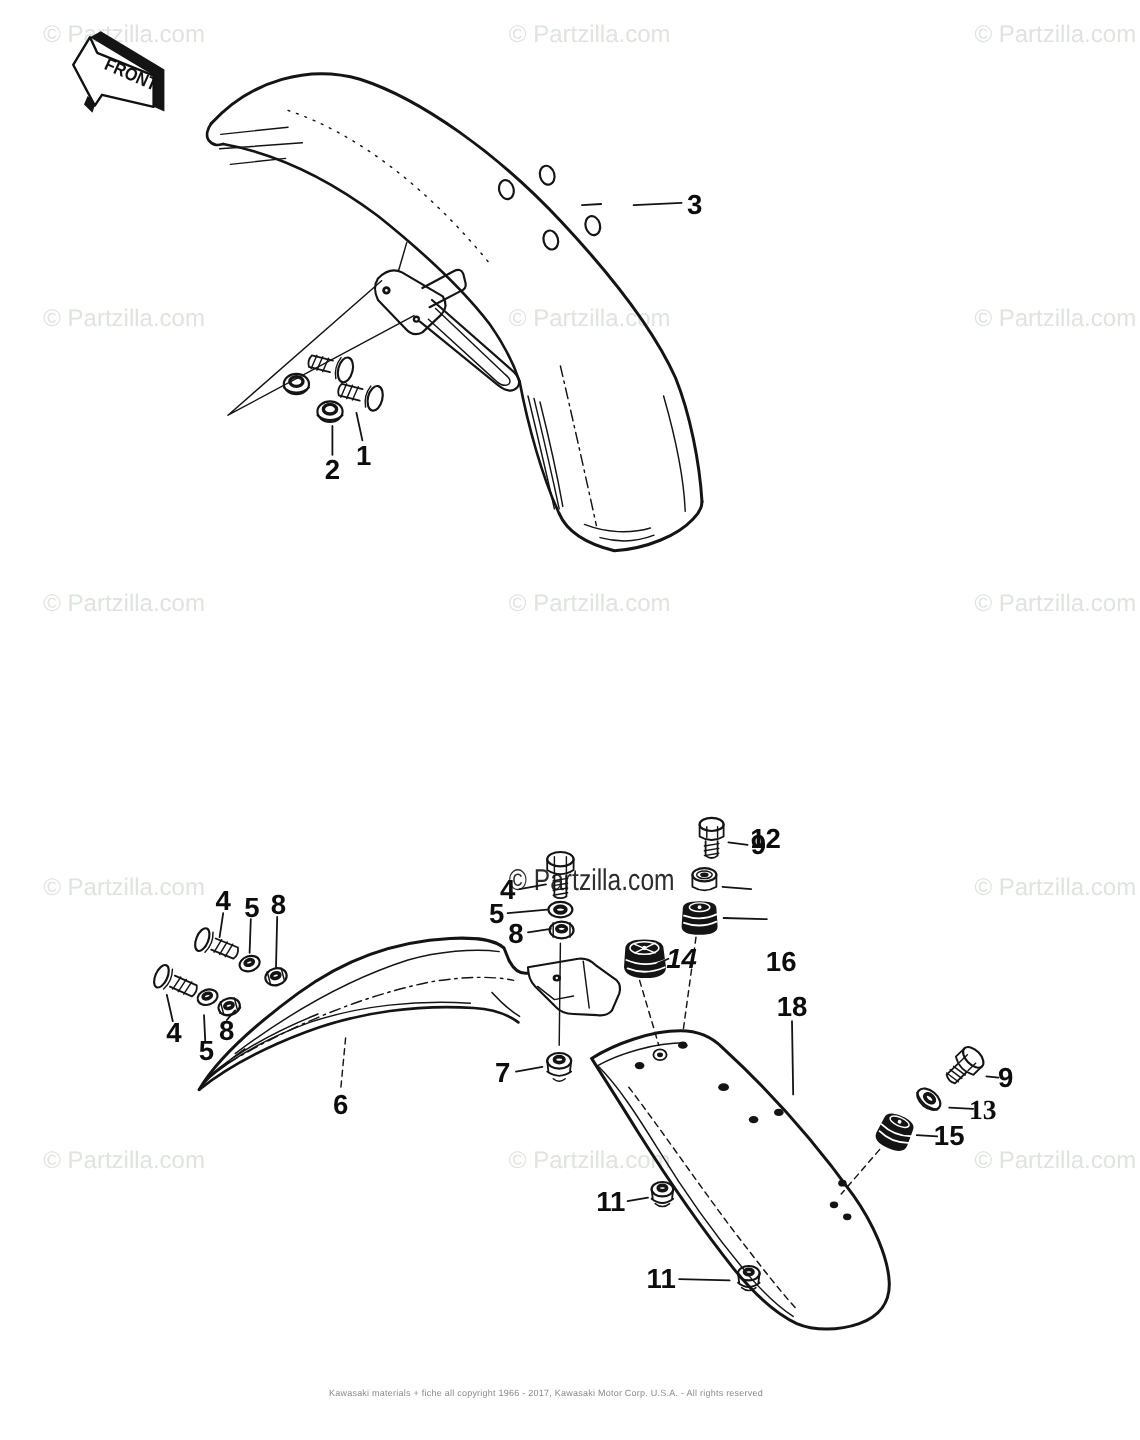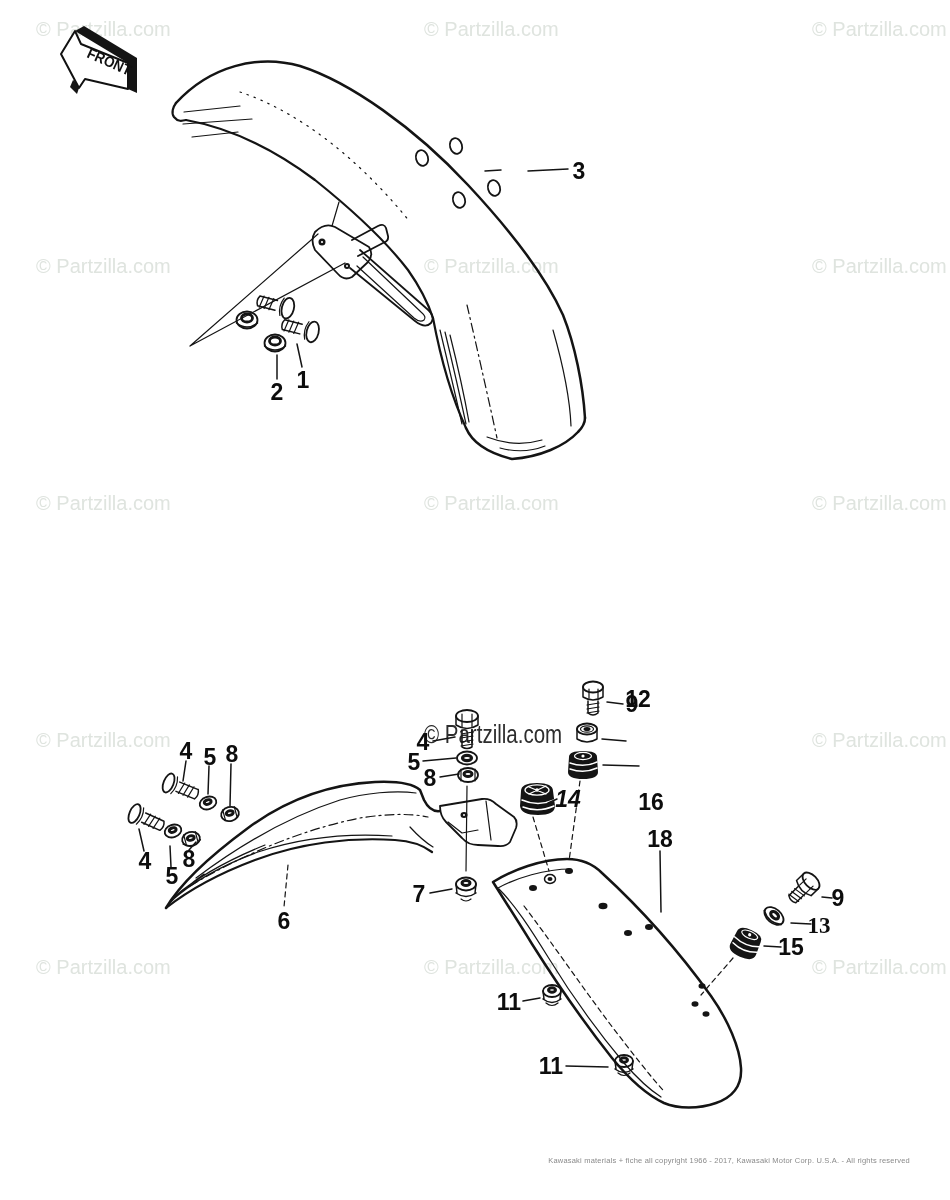--- a/index.html
+++ b/index.html
@@ -7,21 +7,21 @@
        font-family:"Liberation Sans",sans-serif;}
   #stage{position:absolute;inset:0;width:950px;height:1200px;}
   svg{position:absolute;left:0;top:0;}
   .wm{position:absolute;white-space:nowrap;font-family:"Liberation Sans",sans-serif;
       pointer-events:none;user-select:none;}
   .wm.light{font-size:20px;letter-spacing:0px;}
   .wm.dark{font-size:25px;transform:scaleX(.82);transform-origin:left top;}
   .callout{position:absolute;transform:translate(-50%,-50%);
       font-size:23px;font-weight:700;color:#0d0d0d;line-height:1;
       font-family:"Liberation Sans",sans-serif;}
-  #footer{position:absolute;left:0;top:1156px;width:910px;text-align:right;
+  #footer{position:absolute;left:0;top:1156px;width:910px;text-align:center;
       color:#8a8a8a;font-size:7.5px;line-height:9px;letter-spacing:.2px;}
   .ln{stroke:#141414;fill:none;stroke-linecap:round;stroke-linejoin:round;}
   .w15{stroke-width:1.5}.w12{stroke-width:1.2}.w18{stroke-width:1.8}
   .w22{stroke-width:2.2}.w25{stroke-width:2.5}
   .blk{fill:#141414;stroke:none;}
   .wht{stroke:#fff;fill:none;stroke-linecap:round;}
   .dash{stroke-dasharray:5 4;}
   .dots{stroke-dasharray:1.5 6;}
   .dashdot{stroke-dasharray:9 4 2 4;}
 </style>

